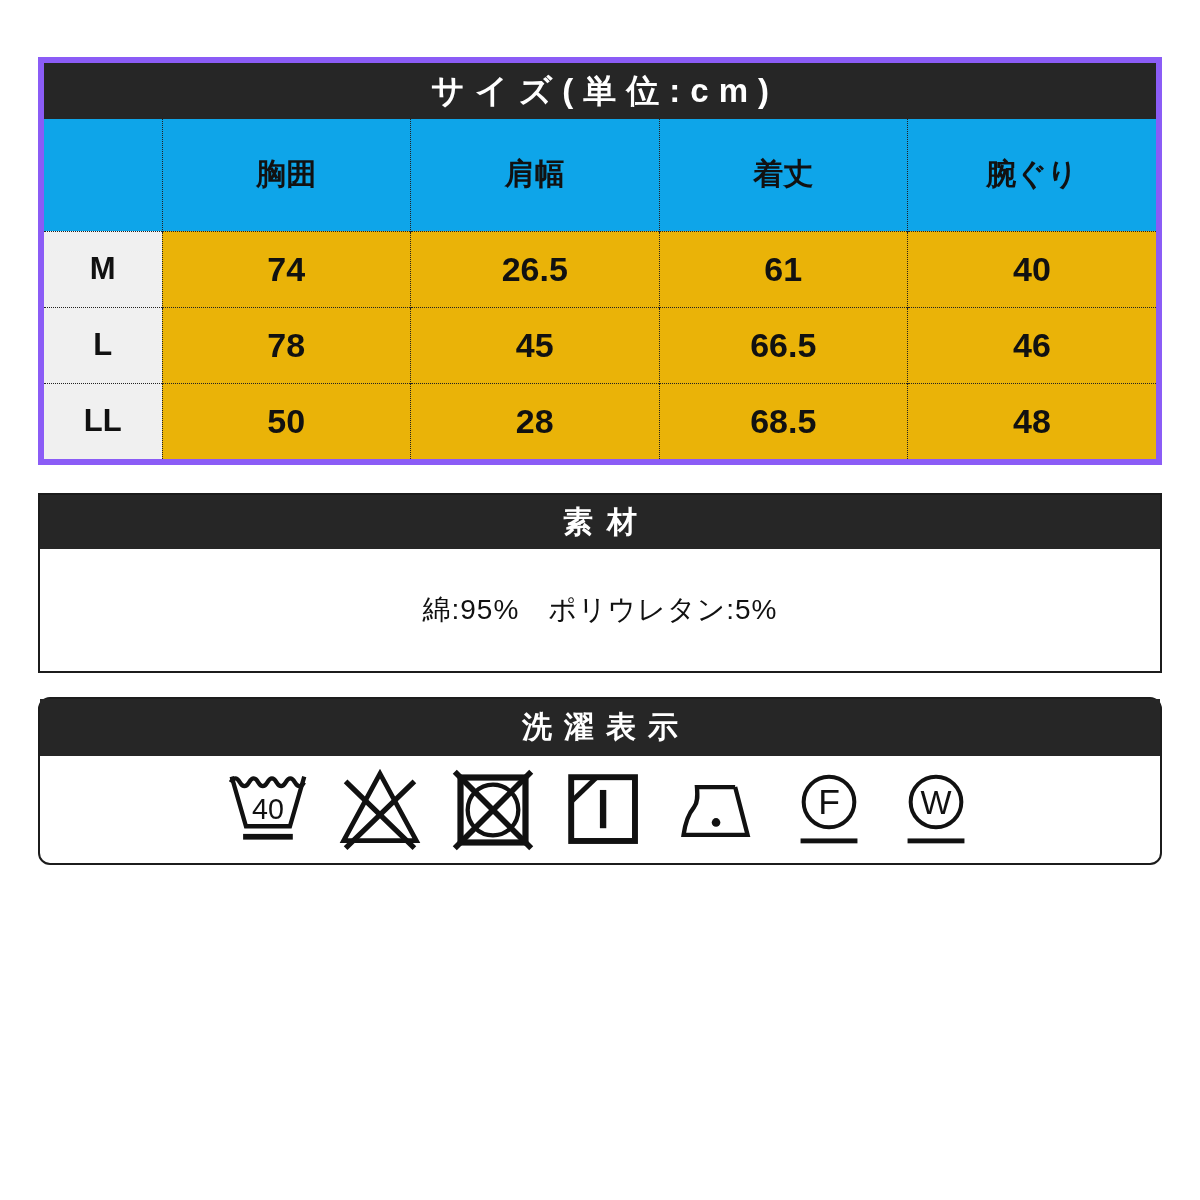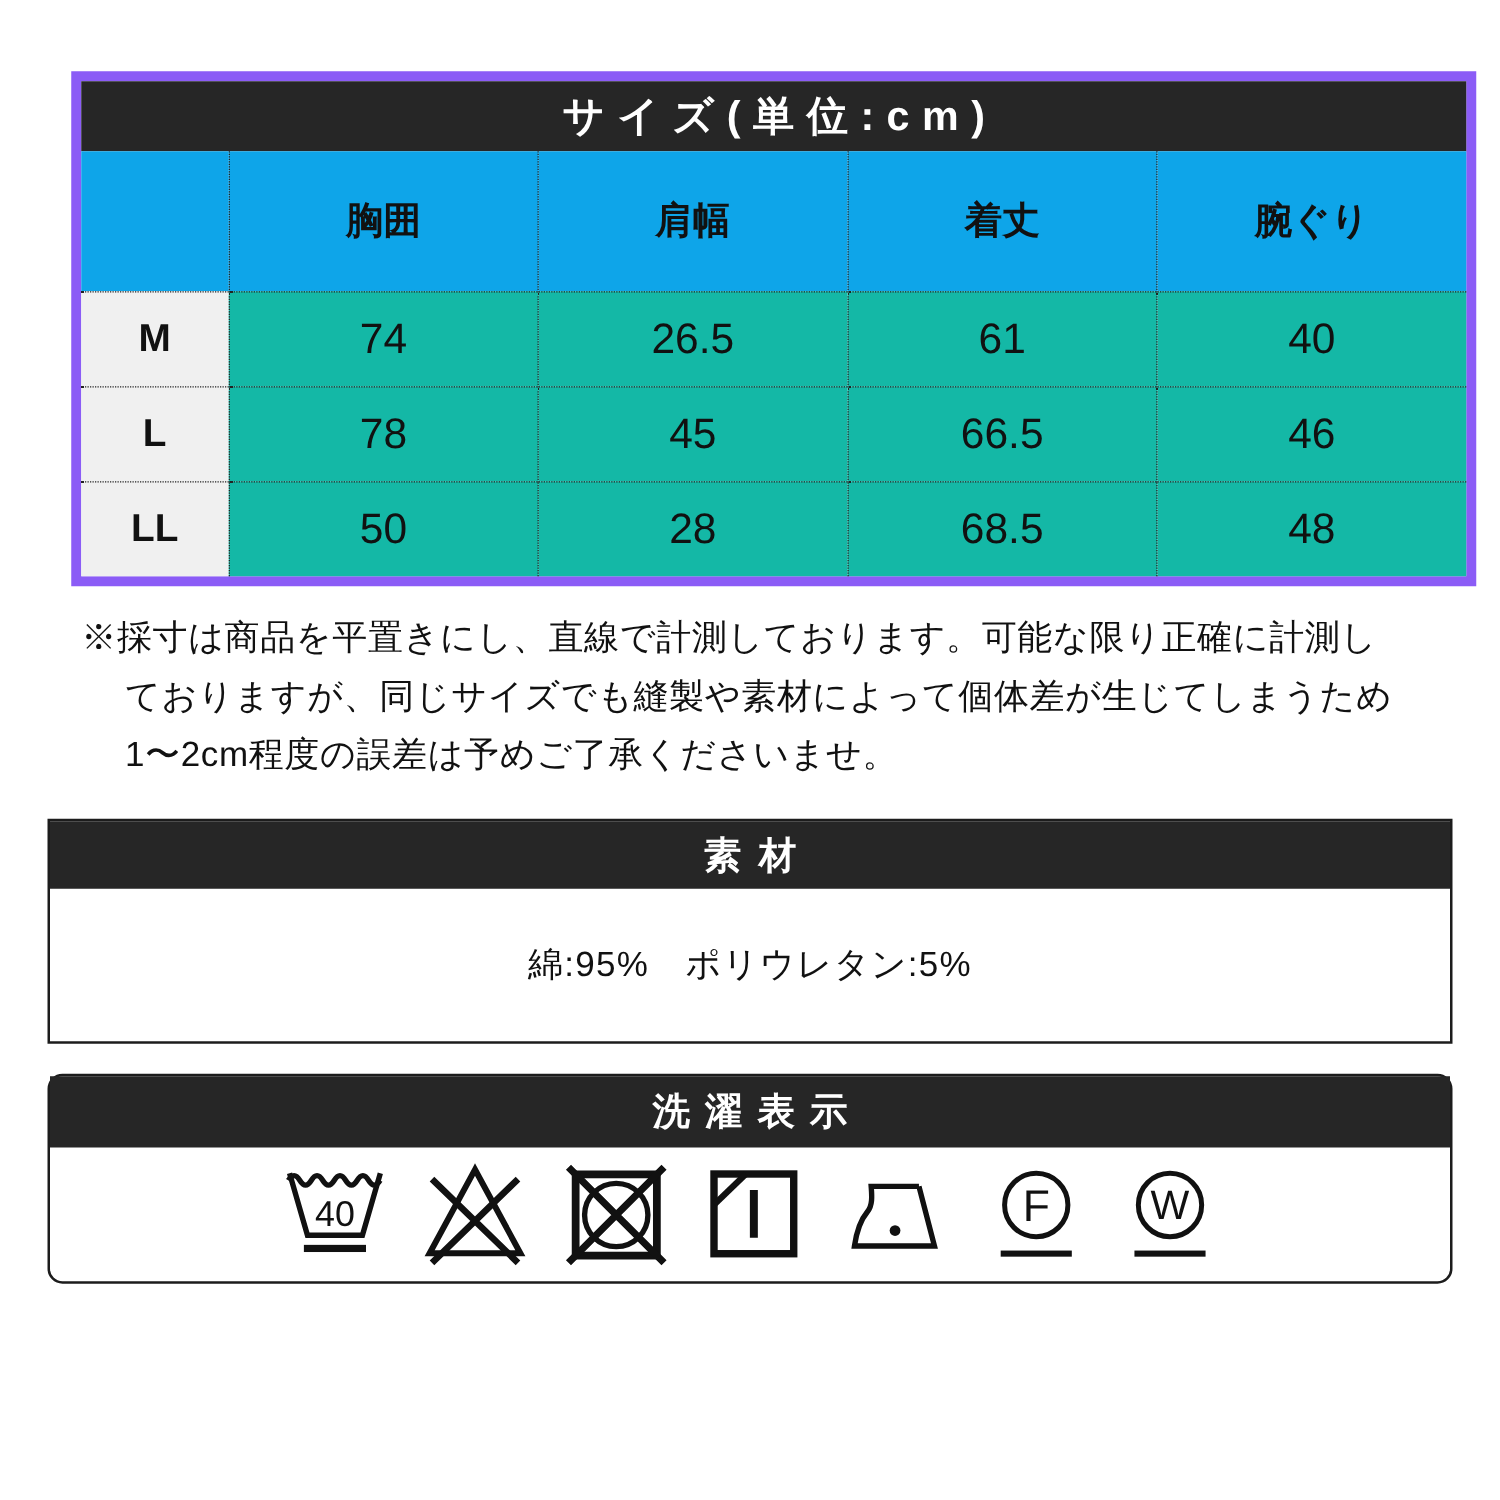--- a/index.html
+++ b/index.html
@@ -6,33 +6,33 @@
   html,body { width:1200px; height:1200px; background:#ffffff; overflow:hidden;
               font-family:"Liberation Sans", sans-serif; color:#111; }
   .page { padding:57px 38px 0 38px; }
 
   
   .bar { background:#262626; color:#fff; display:flex; align-items:center; justify-content:center;
          font-weight:bold; }
   .bar span { letter-spacing:10px; padding-left:10px; white-space:nowrap; }
 
   
-  .size-box { width:1124px; border:8px solid #8b5cf6;margin-left:19px; }
+  .size-box { width:1124px; border:6px solid #8b5cf6; }
   .size-box .bar { height:56px; font-size:33px; }
   table.size-table { width:100%; border-collapse:collapse; table-layout:fixed; text-align:center; }
   table.size-table col.c-label { width:118px; }
   table.size-table th, table.size-table td {
       border-left:1px dotted #222; border-top:1px dotted #222; vertical-align:middle; }
   table.size-table tr > *:first-child { border-left:none; }
   table.size-table tr.head > * { border-top:none; }
   tr.head { height:112px; background:#0ea5e9; }
   tr.head th { font-size:30px; font-weight:bold; }
   tr.data { height:76px; }
   tr.data th { background:#f0f0f0; font-size:31px; font-weight:bold; }
-  tr.data td { background:#14b8a6; font-size:34px; font-weight:normal; }
+  tr.data td { background:#eab308; font-size:34px; font-weight:bold; }
 
   
   .notes { margin-left:27px; }
   .note { margin-top:17px; }
   .note + .note { margin-top:46px; }
   .note div { font-size:28px; line-height:47px; letter-spacing:0.5px; }
   .note div.cont { padding-left:35px; }
 
   
   .section-box { width:1124px; border:2px solid #1c1c1c; }
@@ -92,25 +92,20 @@
         <td>50</td>
         <td>28</td>
         <td>68.5</td>
         <td>48</td>
       </tr>
     </tbody>
       </table>
   </div>
 
   <div class="notes">
-    <div class="note">
-      <div>※採寸は商品を平置きにし、直線で計測しております。可能な限り正確に計測し</div>
-      <div class="cont">ておりますが、同じサイズでも縫製や素材によって個体差が生じてしまうため</div>
-      <div class="cont">1〜2cm程度の誤差は予めご了承くださいませ。</div>
-    </div>
   </div>
 
   <div class="section-box material-box">
     <div class="bar">
       <span>素材</span>
     </div>
     <div class="material-content">綿:95%　ポリウレタン:5%</div>
   </div>
 
   <div class="section-box care-box">

